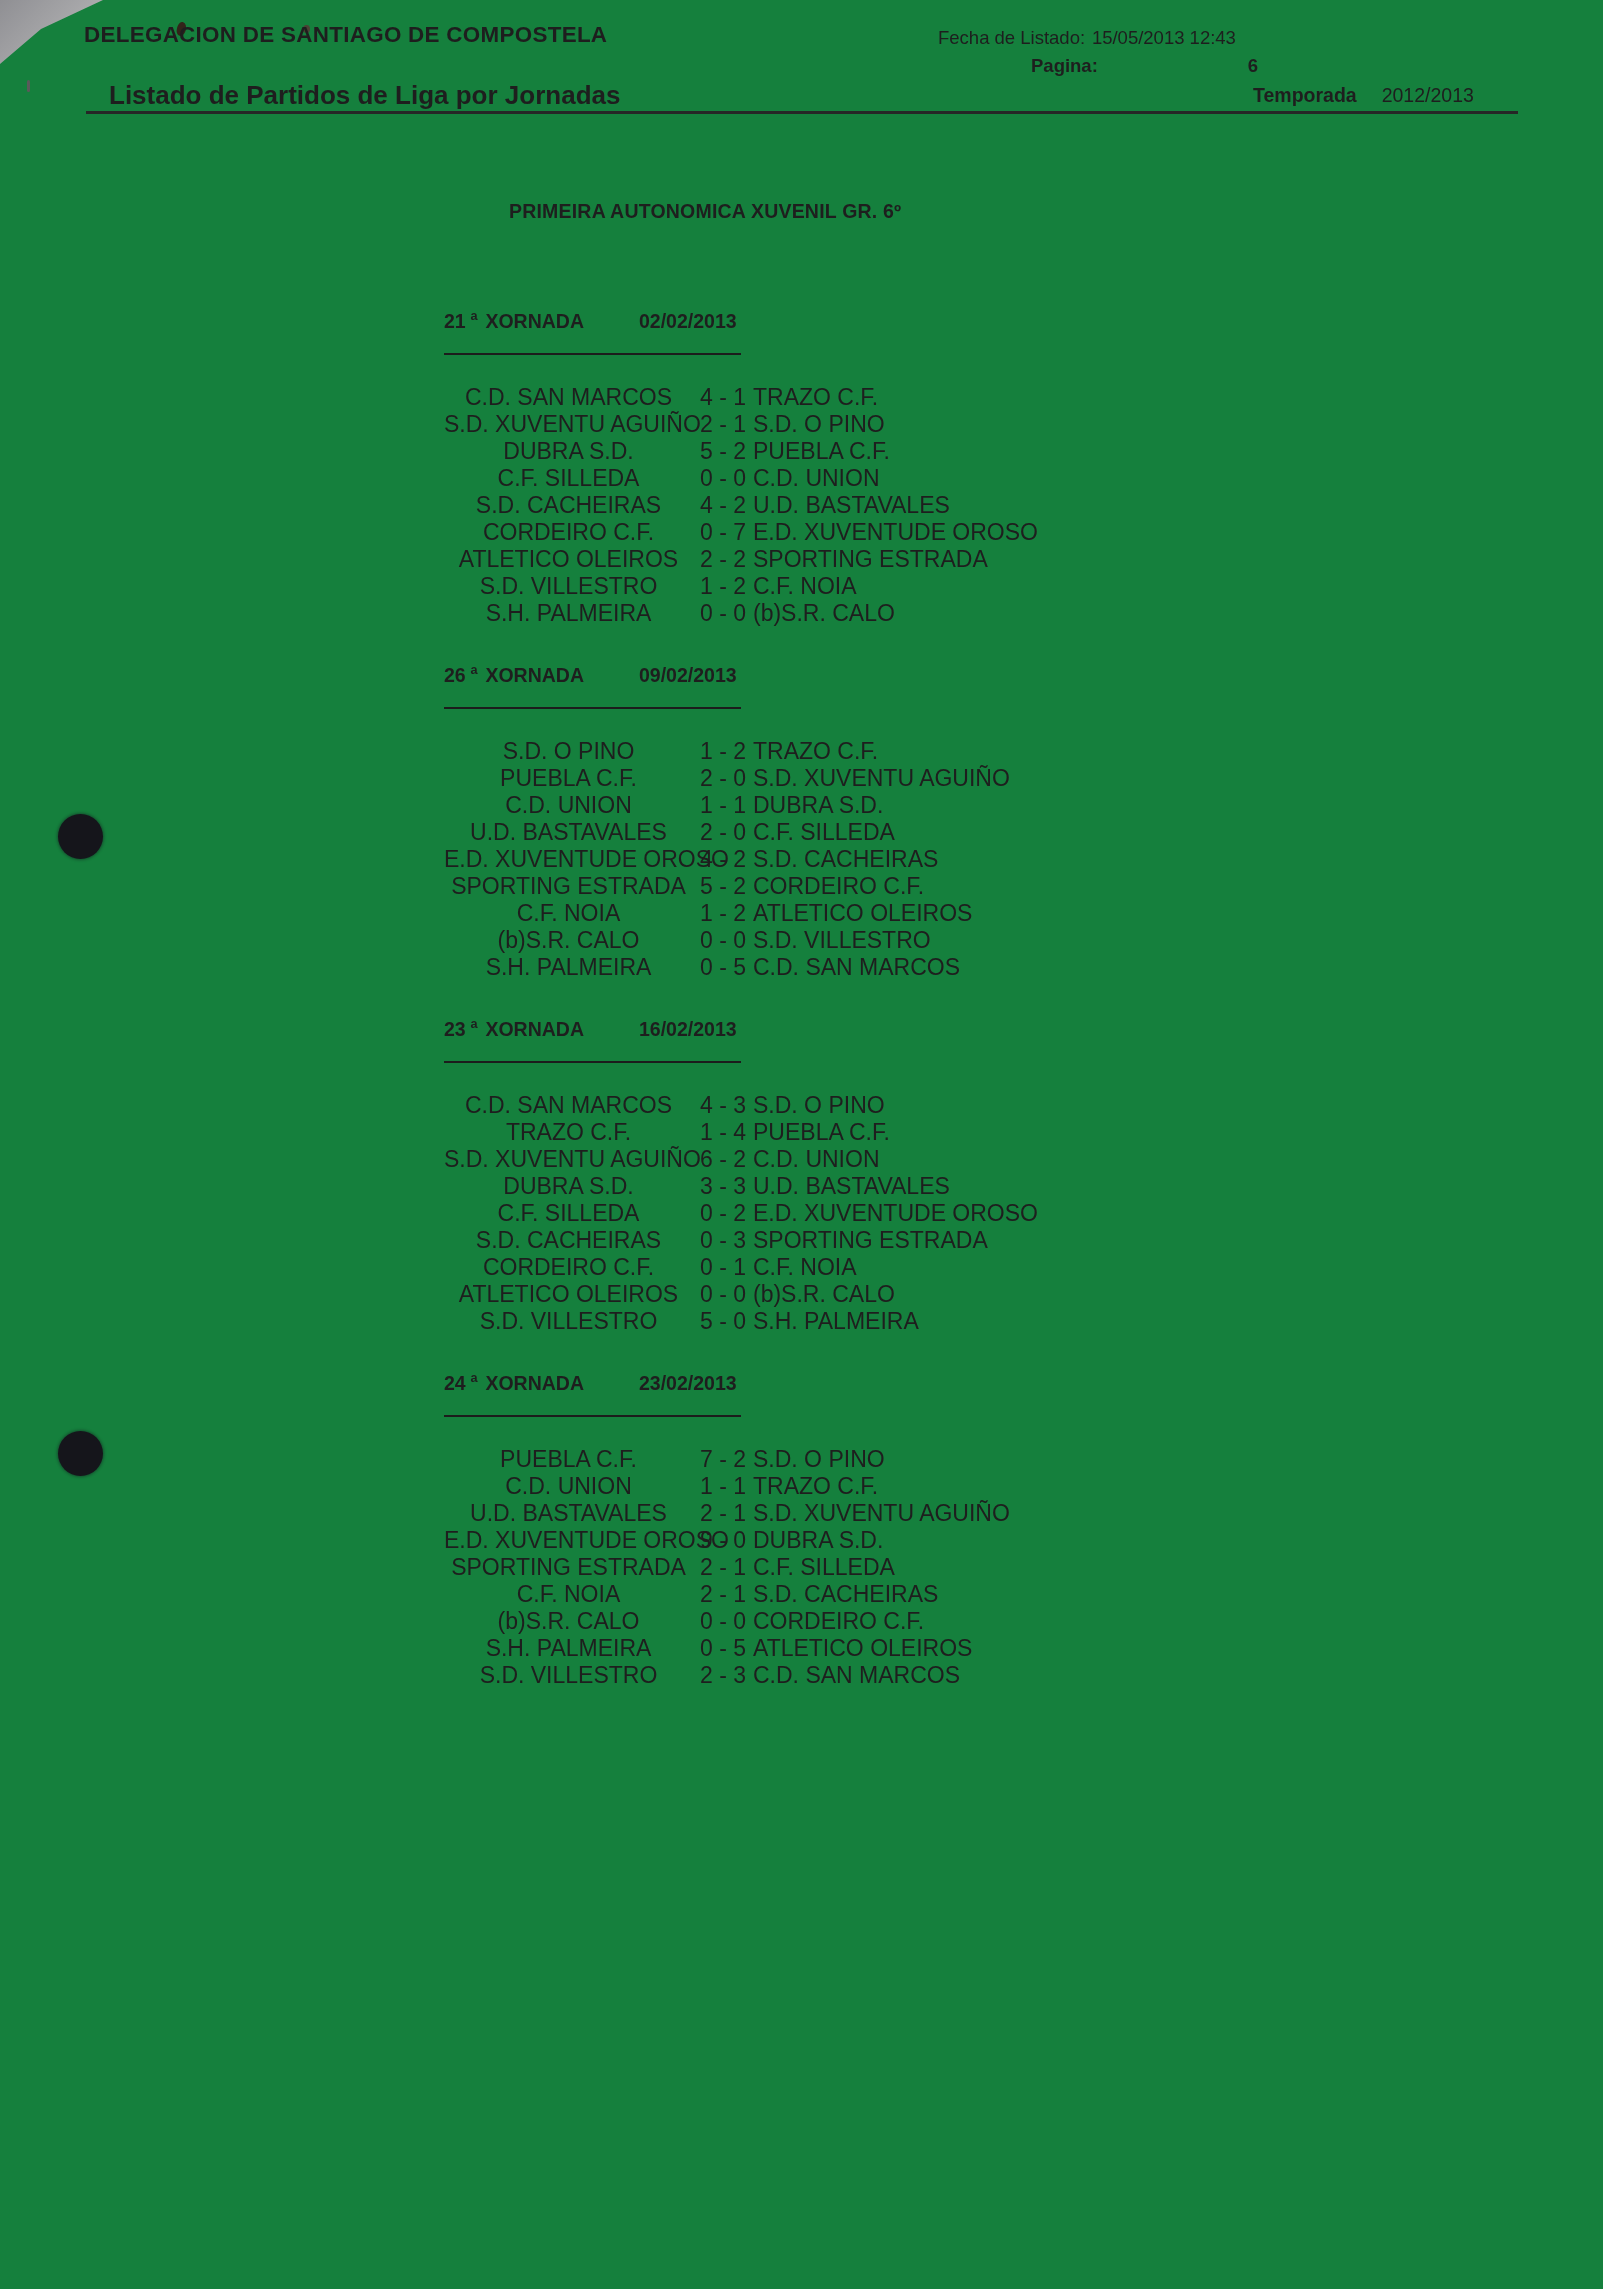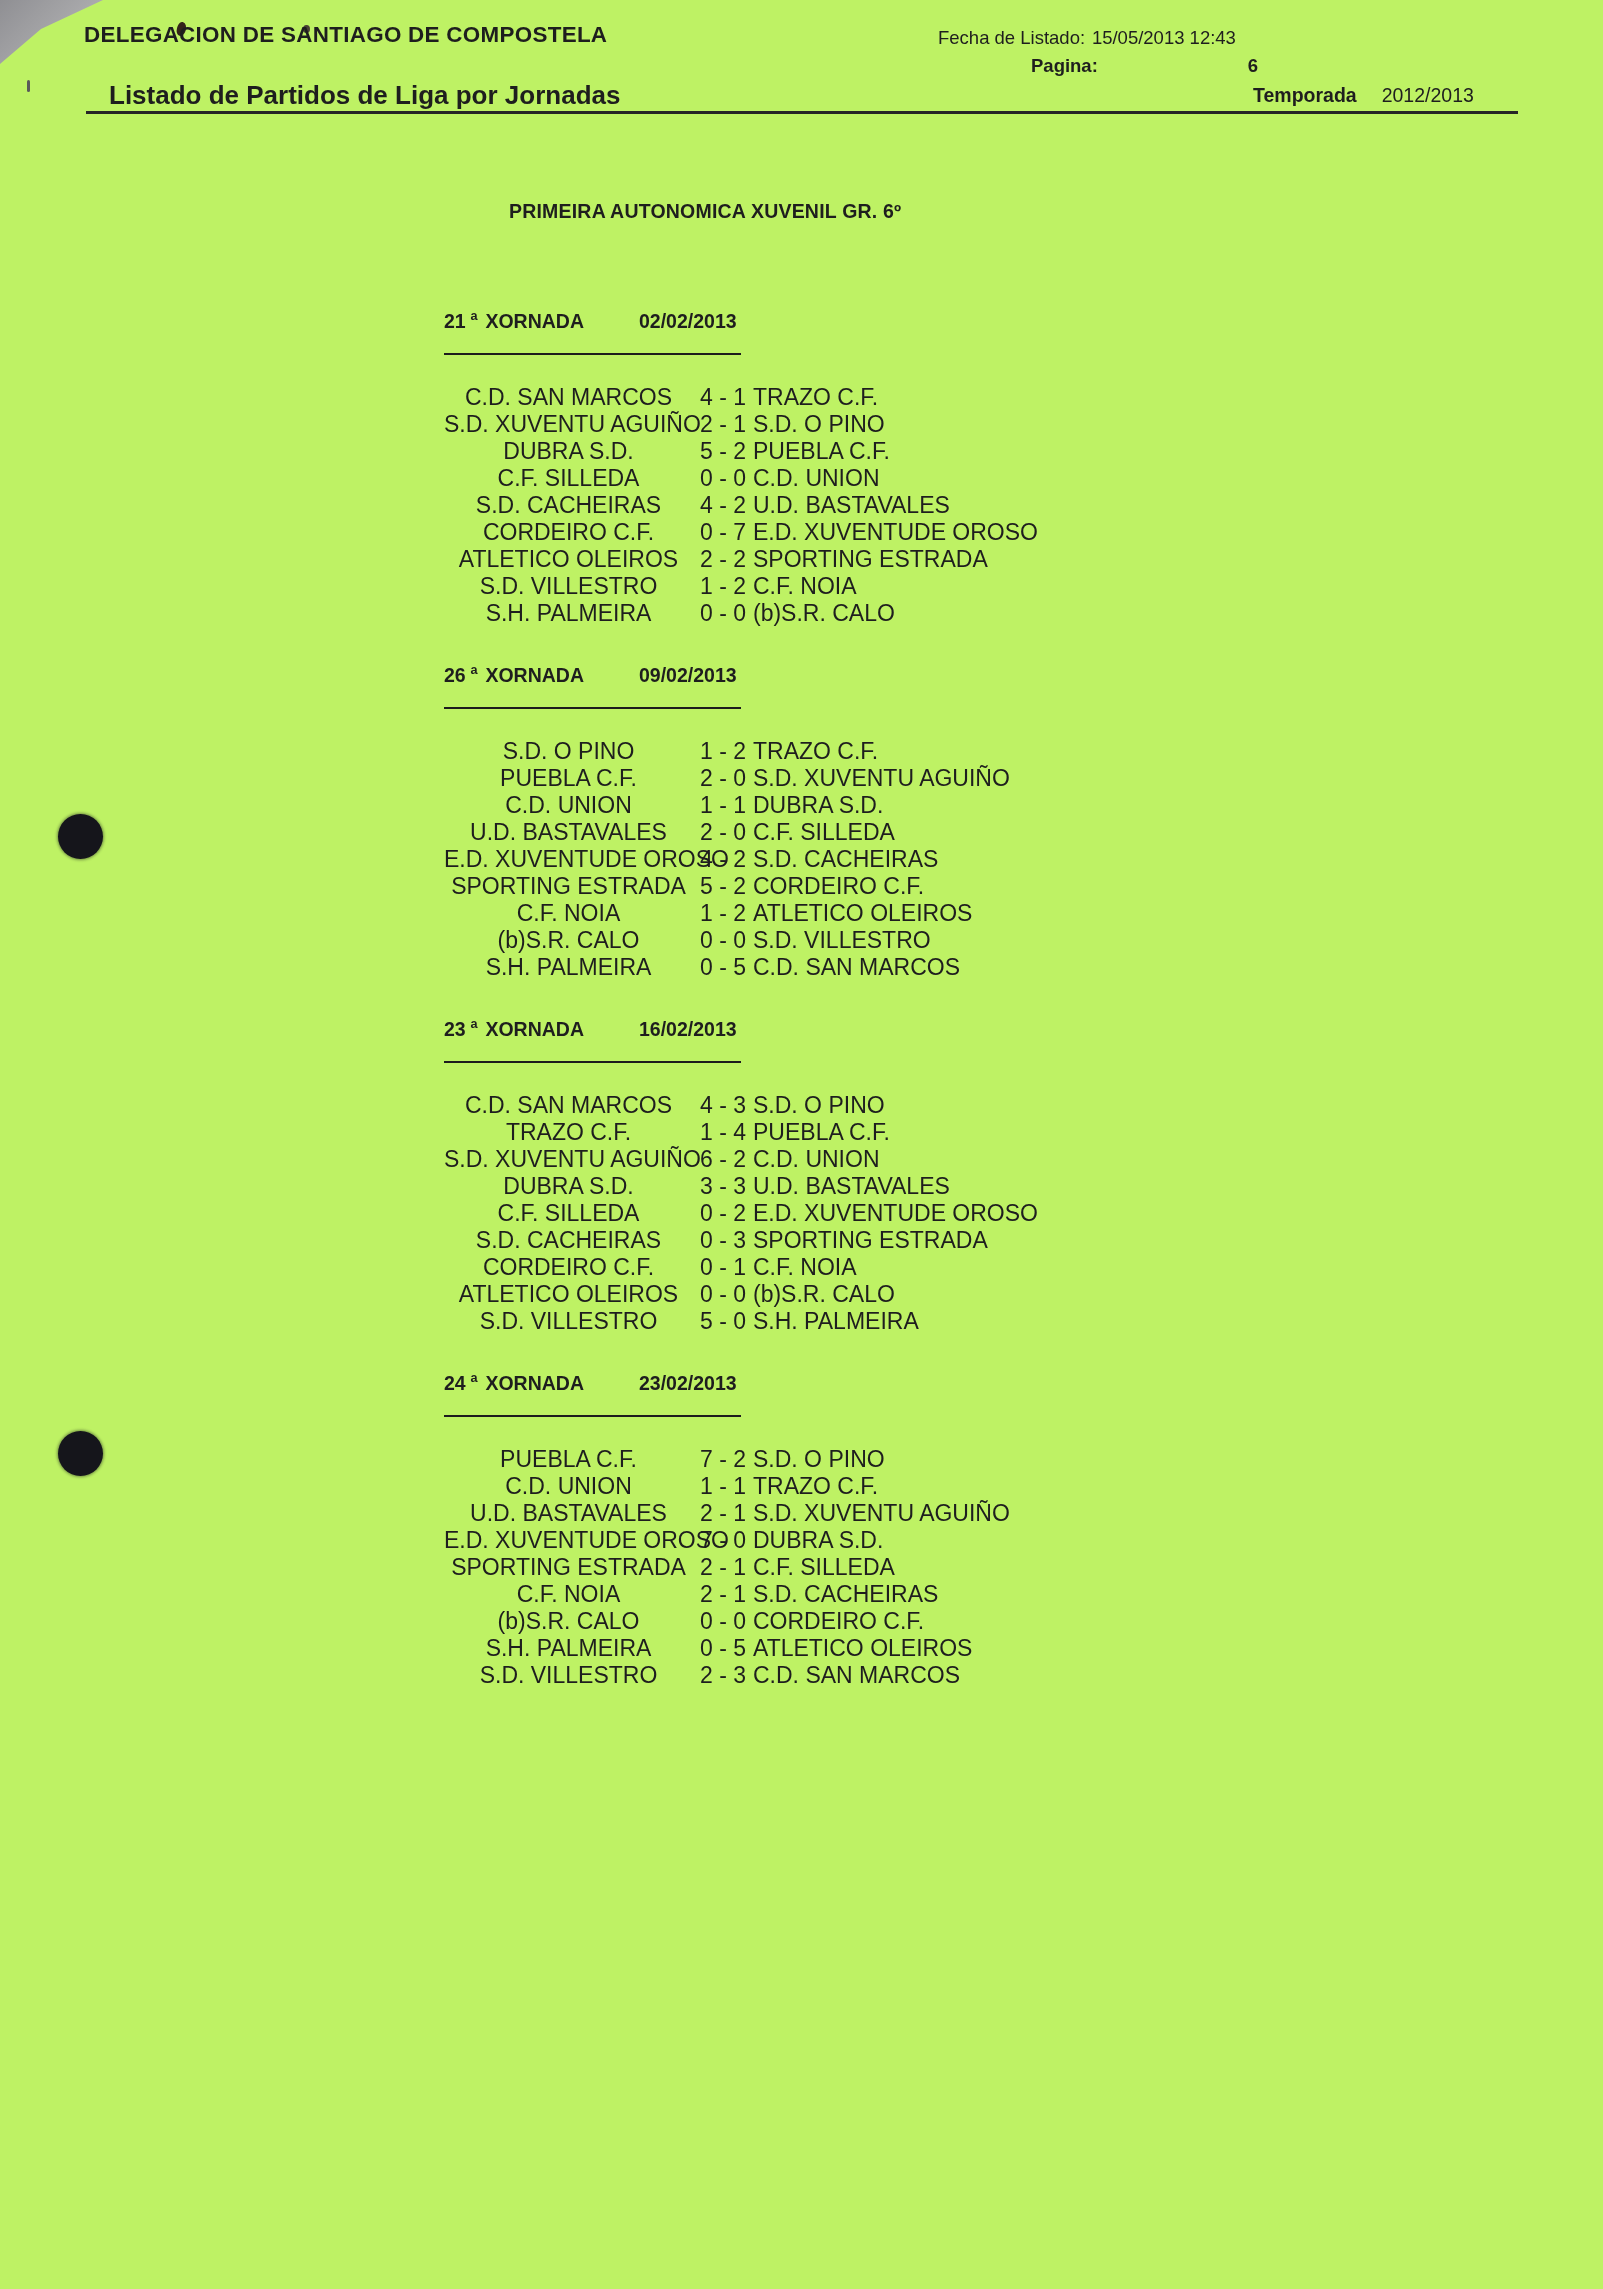--- a/index.html
+++ b/index.html
@@ -1,18 +1,18 @@
 <!DOCTYPE html>
 <html><head>
 <meta charset="utf-8">
 <style>
   html, body { margin:0; padding:0; background:#fdfdfd; }
   .page {
     position:relative; width:1603px; height:2290px;
-    background:#bef264; color:#1e1e1e;
+    background:#15803d; color:#1e1e1e;
     font-family:"Liberation Sans", sans-serif;
     overflow:hidden;
   }
 
   
   .corner-artifact {
     position:absolute; left:0; top:0; width:103px; height:68px;
     background:linear-gradient(135deg,#8f8f93 0%,#ababad 60%,#c6c6c8 100%);
     clip-path:polygon(0 0, 103px 0, 41px 29px, 0 64px);
   }
@@ -295,21 +295,21 @@
   </div>
 
   <div class="match">
     <span class="home">U.D. BASTAVALES</span>
     <span class="score">2 - 1</span>
     <span class="away">S.D. XUVENTU AGUIÑO</span>
   </div>
 
   <div class="match">
     <span class="home">E.D. XUVENTUDE OROSO</span>
-    <span class="score">7 - 0</span>
+    <span class="score">9 - 0</span>
     <span class="away">DUBRA S.D.</span>
   </div>
 
   <div class="match">
     <span class="home">SPORTING ESTRADA</span>
     <span class="score">2 - 1</span>
     <span class="away">C.F. SILLEDA</span>
   </div>
 
   <div class="match">

